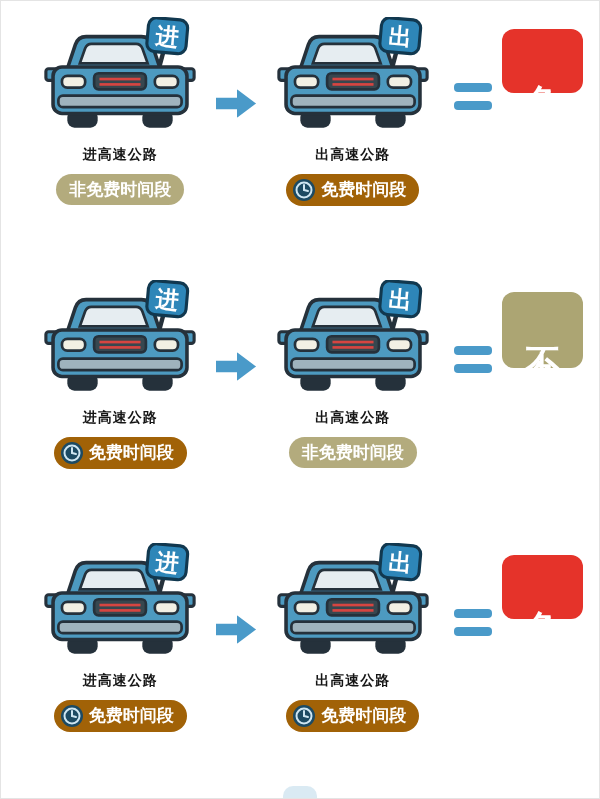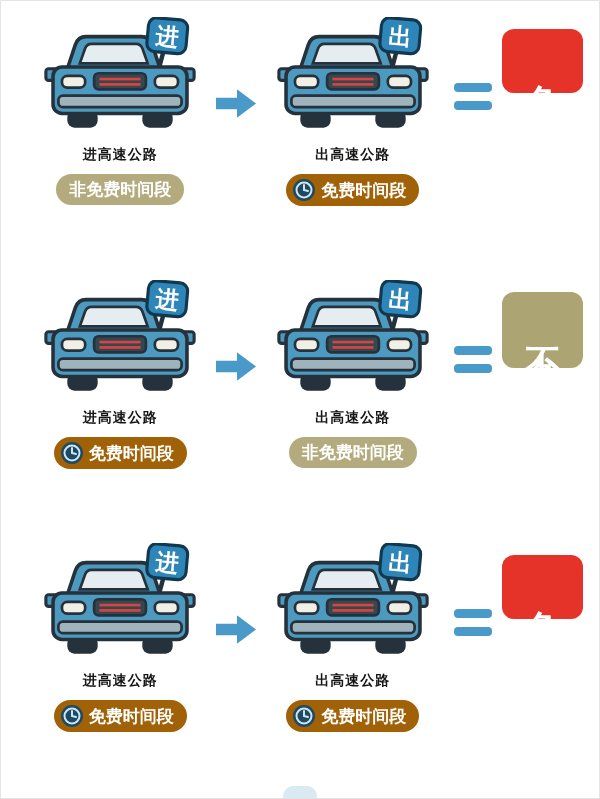--- a/index.html
+++ b/index.html
@@ -44,21 +44,21 @@
     margin-top: 4px;
     font-size: 14px;
     font-weight: bold;
     color: #151515;
     letter-spacing: 1px;
     white-space: nowrap;
   }
   .badge {
     margin-top: 10px;
     display: inline-flex;
-    align-items: flex-end;
+    align-items: flex-start;
     gap: 5px;
     padding: 4px 13px;
     border-radius: 16px;
     color: #ffffff;
     font-weight: bold;
     font-size: 17px;
     white-space: nowrap;
   }
   .badge[data-type="free"]    { background: #a16207; padding-left: 6px; }
   .badge[data-type="nonfree"] { background: #b3ab7d; }

